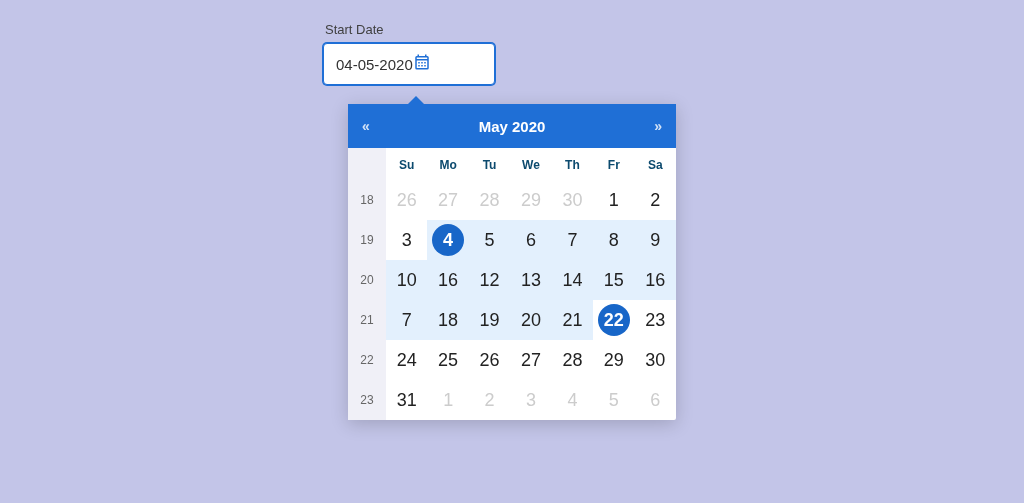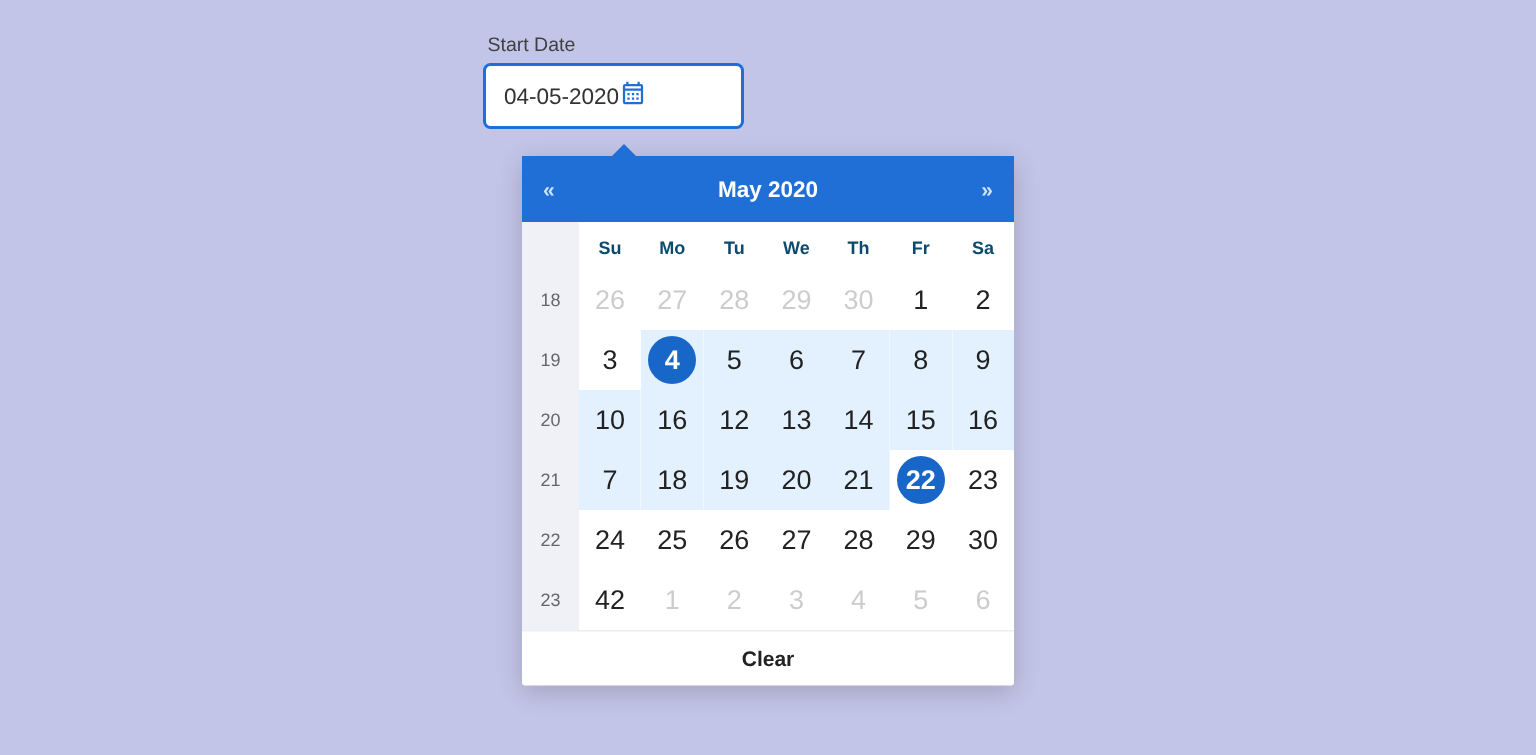--- a/index.html
+++ b/index.html
@@ -225,24 +225,23 @@
           <td class="">24</td>
           <td class="">25</td>
           <td class="">26</td>
           <td class="">27</td>
           <td class="">28</td>
           <td class="">29</td>
           <td class="">30</td>
         </tr>
         <tr>
           <td class="wk">23</td>
-          <td class="">42</td>
+          <td class="">31</td>
           <td class="muted">1</td>
           <td class="muted">2</td>
           <td class="muted">3</td>
           <td class="muted">4</td>
           <td class="muted">5</td>
           <td class="muted">6</td>
         </tr>
       </tbody>
   </table>
-  <div class="clear-row">Clear</div>
 </div>
 
 </body></html>

